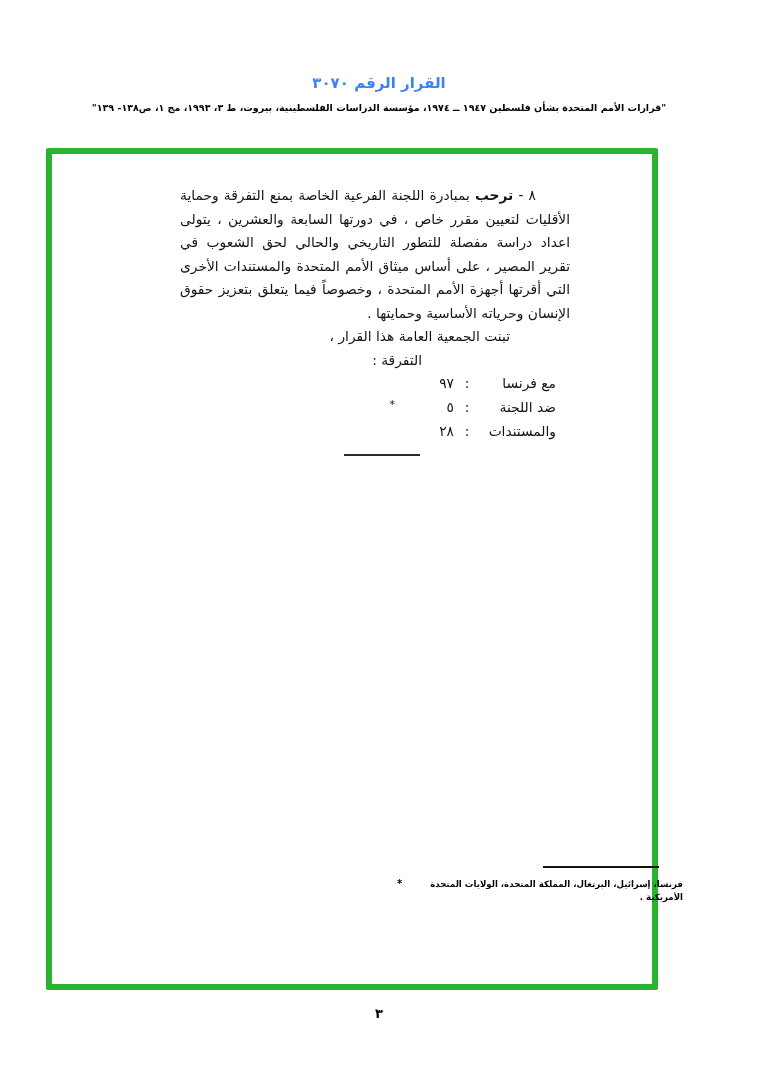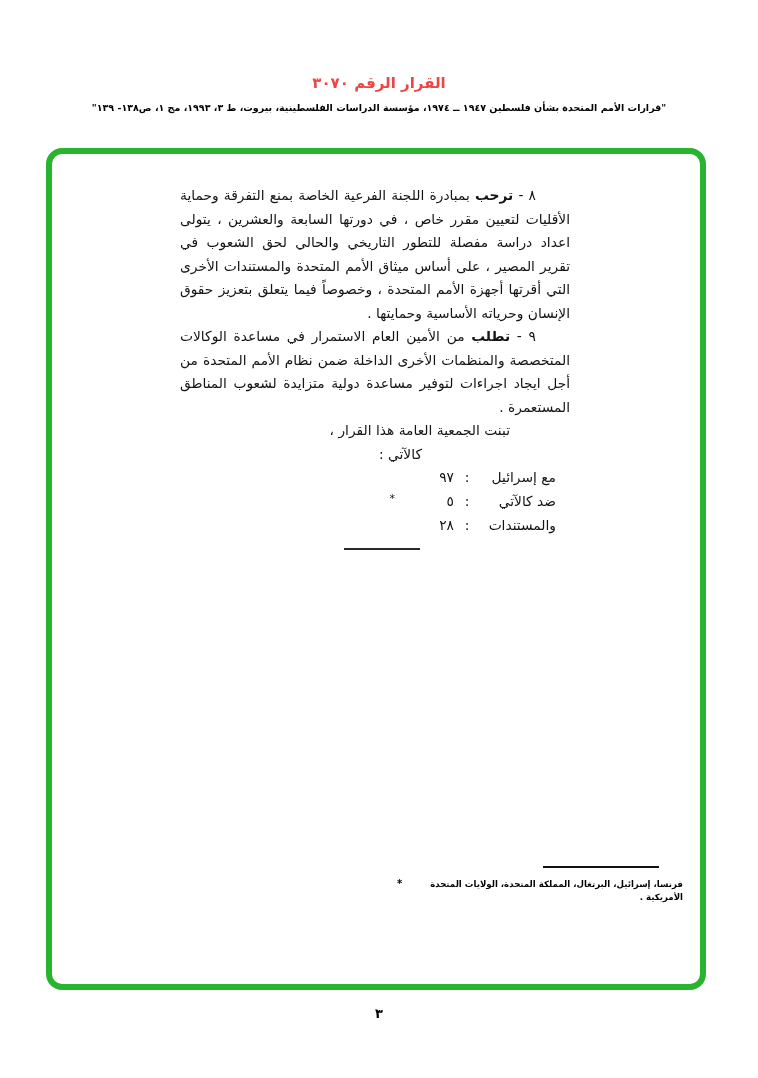--- a/index.html
+++ b/index.html
@@ -12,39 +12,39 @@
     color: #111;
     overflow: hidden;
   }
   .doc-title {
     position: absolute;
     top: 74px; left: 0; right: 0;
     text-align: center;
     direction: rtl;
     font-size: 15px;
     font-weight: bold;
-    color: #ef4444;
+    color: #3b82f6;
   }
   .doc-subtitle {
     position: absolute;
     top: 102px; left: 0; right: 0;
     text-align: center;
     direction: rtl;
     font-size: 9.5px;
     font-weight: bold;
     color: #000;
     white-space: nowrap;
   }
   .green-box {
     position: absolute;
     left: 46px; top: 148px;
-    width: 660px; height: 842px;
+    width: 612px; height: 842px;
     box-sizing: border-box;
     border: 6px solid #28b42e;
-    border-radius: 16px;
+    border-radius: 2px;
     background: #ffffff;
   }
   .text-col {
     position: absolute;
     left: 128px; top: 30px;
     width: 390px;
     direction: rtl;
     text-align: justify;
     font-size: 13.8px;
     line-height: 23.5px;
@@ -109,34 +109,33 @@
   <div class="doc-title">القرار الرقم ٣٠٧٠</div>
 
   <div class="doc-subtitle">"قرارات الأمم المتحدة بشأن فلسطين ١٩٤٧ ــ ١٩٧٤، مؤسسة الدراسات الفلسطينية، بيروت، ط ٣، ١٩٩٣، مج ١، ص١٣٨- ١٣٩"</div>
 
   <div class="green-box" style="border-color: rgb(40, 180, 46);">
 
     <div class="text-col">
 
       <p><span>٨ - </span><b>ترحب</b><span> بمبادرة اللجنة الفرعية الخاصة بمنع التفرقة وحماية الأقليات لتعيين مقرر خاص ، في دورتها السابعة والعشرين ، يتولى اعداد دراسة مفصلة للتطور التاريخي والحالي لحق الشعوب في تقرير المصير ، على أساس ميثاق الأمم المتحدة والمستندات الأخرى التي أقرتها أجهزة الأمم المتحدة ، وخصوصاً فيما يتعلق بتعزيز حقوق الإنسان وحرياته الأساسية وحمايتها .</span></p>
 
-      <p><span>٩ - </span><b>تطلب</b><span> من الأمين العام الاستمرار في مساعدة الوكالات المتخصصة والمنظمات الأخرى الداخلة ضمن نظام الأمم المتحدة من أجل ايجاد اجراءات لتوفير مساعدة دولية متزايدة لشعوب المناطق المستعمرة .</span></p>
 
 
       <div class="adopt-line adopt-1">تبنت الجمعية العامة هذا القرار ،</div>
-      <div class="adopt-line adopt-3">كالآتي :</div>
+      <div class="adopt-line adopt-3">التفرقة :</div>
 
       <div class="vote-row">
-        <span class="vote-label">مع إسرائيل</span>
+        <span class="vote-label">مع فرنسا</span>
           <span class="vote-colon">:</span>
           <span class="vote-value">٩٧</span>
           <span class="vote-marker"></span>
       </div>
       <div class="vote-row">
-        <span class="vote-label">ضد كالآتي</span>
+        <span class="vote-label">ضد اللجنة</span>
           <span class="vote-colon">:</span>
           <span class="vote-value">٥</span>
           <span class="vote-marker">*</span>
       </div>
       <div class="vote-row">
         <span class="vote-label">والمستندات</span>
           <span class="vote-colon">:</span>
           <span class="vote-value">٢٨</span>
           <span class="vote-marker"></span>
       </div>

